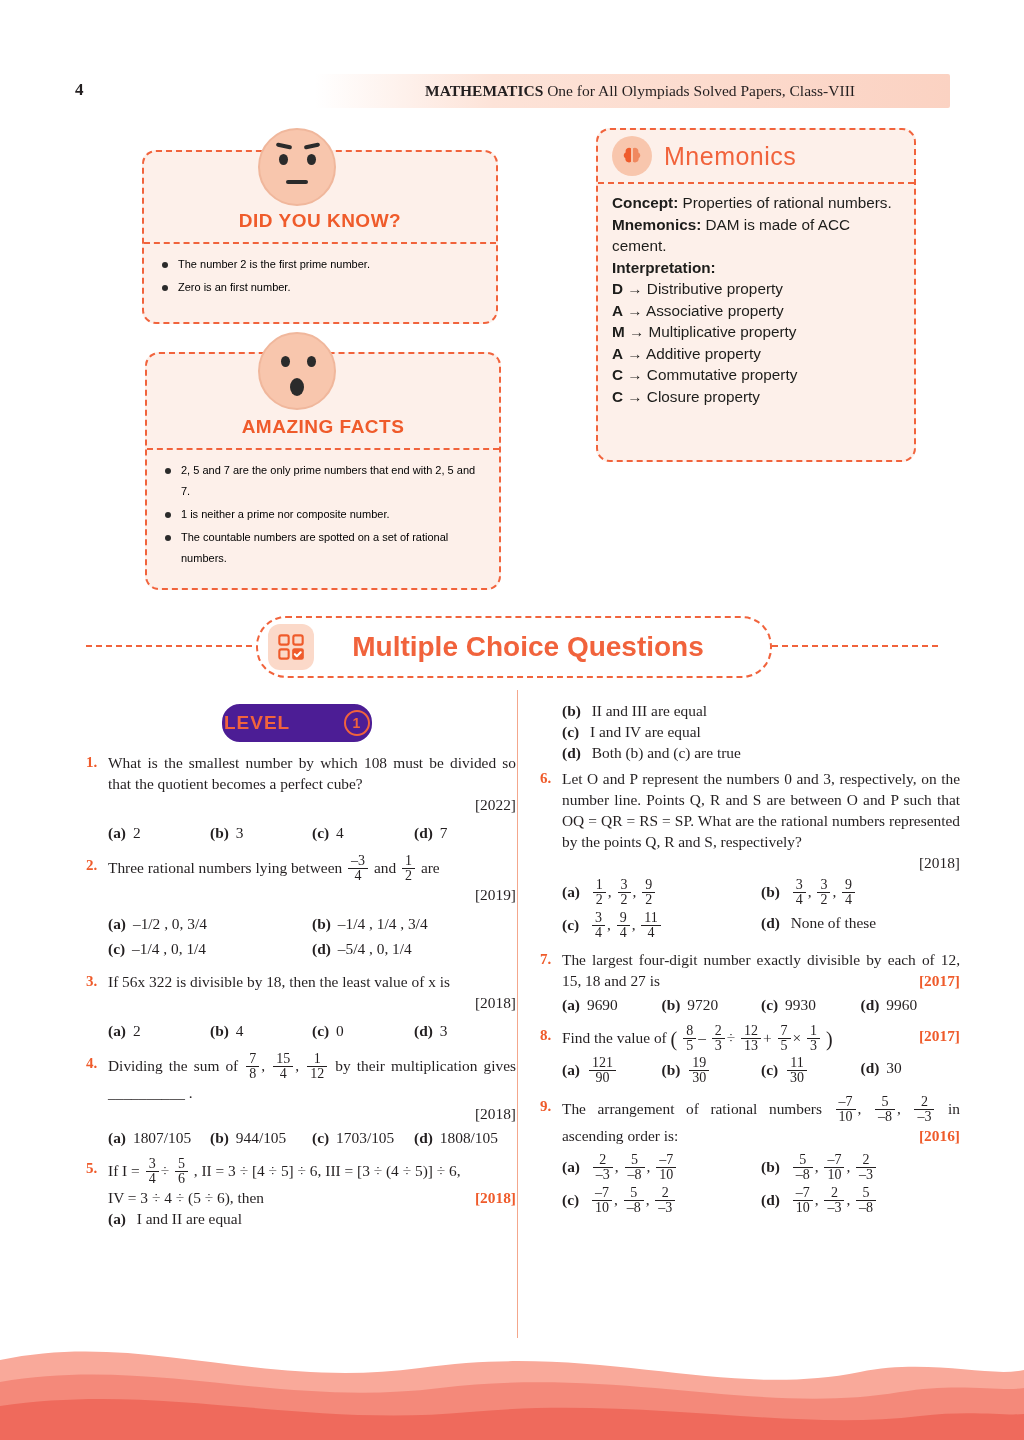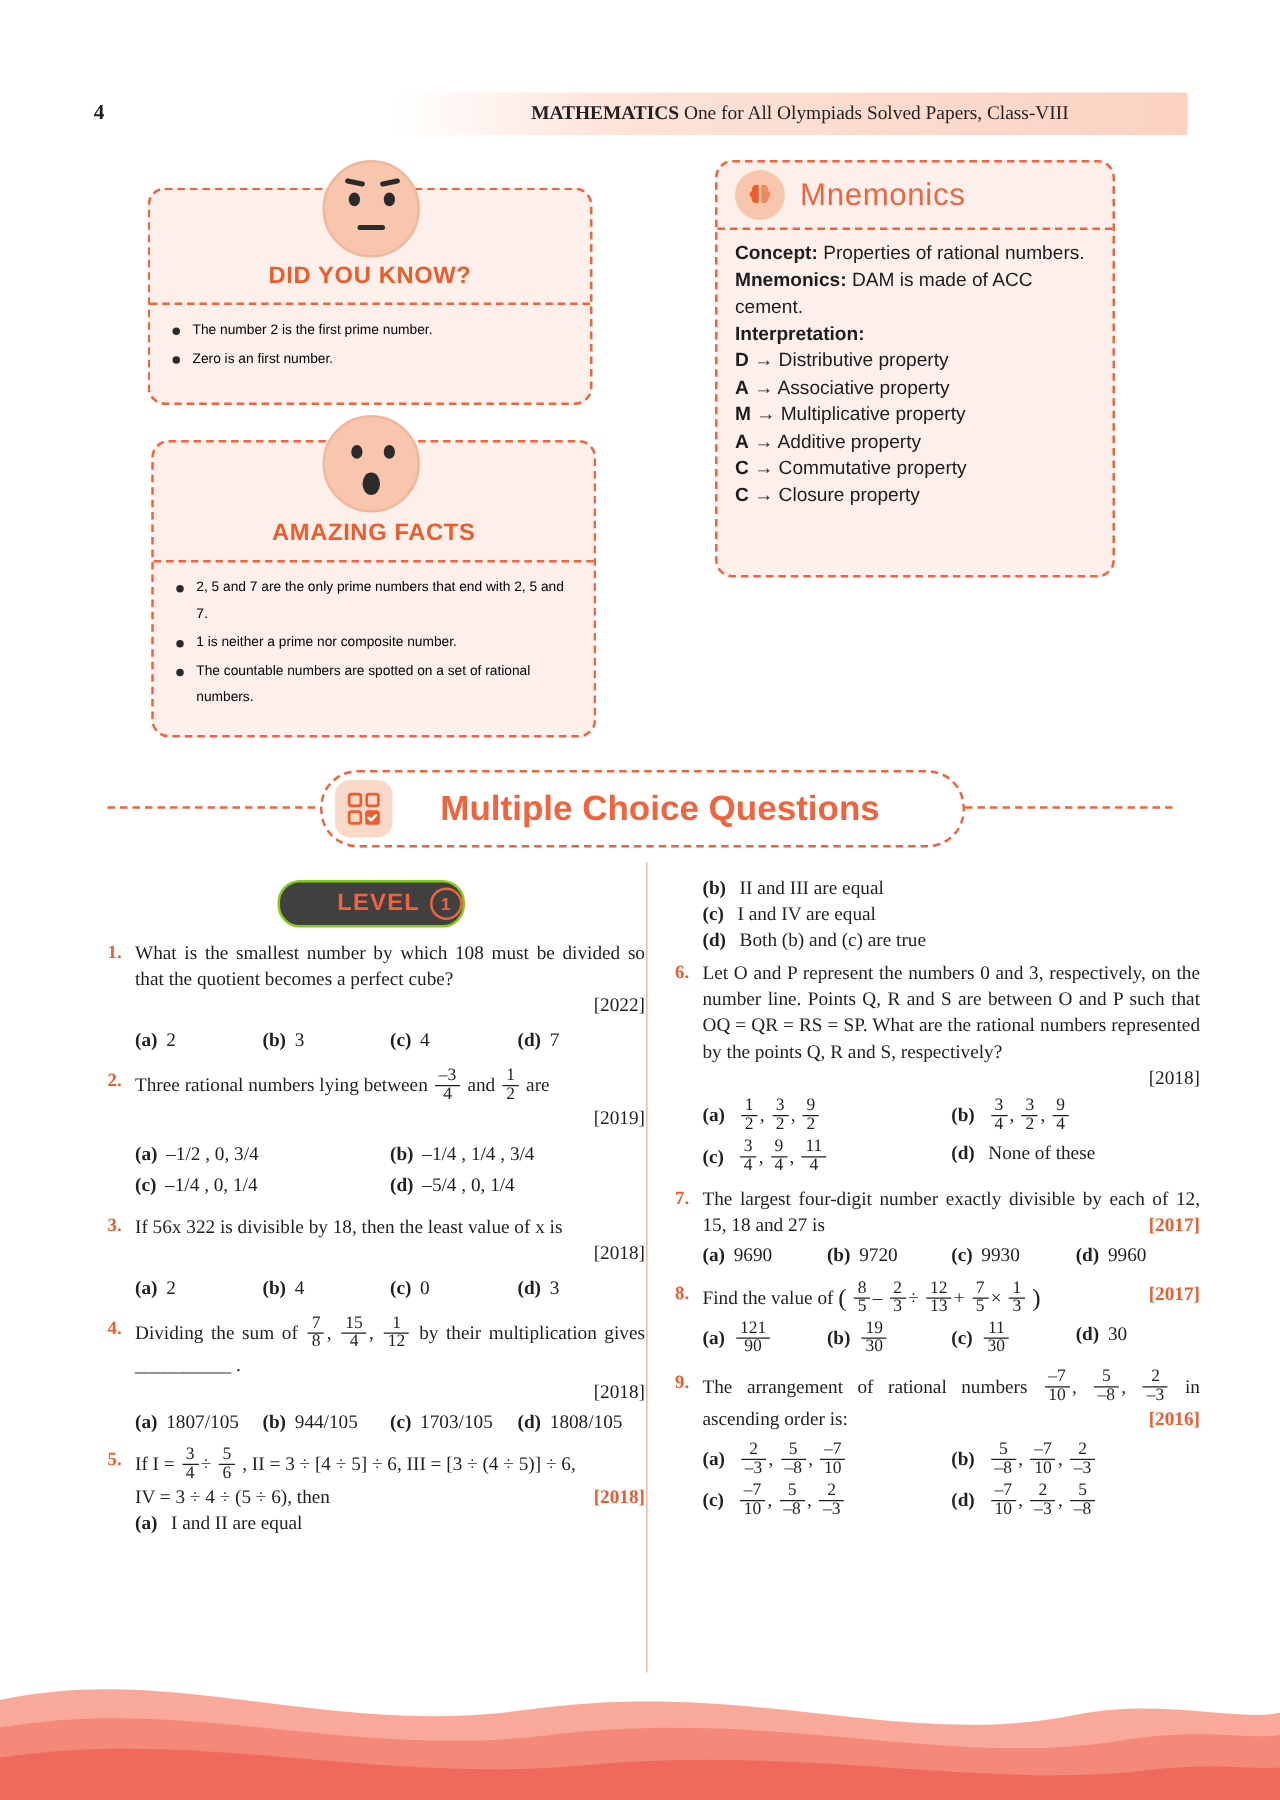--- a/index.html
+++ b/index.html
@@ -27,20 +27,21 @@
     position:absolute;left:255px;top:0;width:620px;height:34px;
     line-height:34px;text-align:center;font-size:15.5px;
     font-family:"Liberation Serif",serif;
   }
   .header-text b{font-weight:bold;}
 
   
   .dashed-box{
     position:absolute;border:2px dashed #f1633c;border-radius:14px;
     background:#fdf0ea;
+    margin-left:24px;
   }
   .box-title{
     text-align:center;font-weight:bold;color:#ef5b2b;
     font-family:"Liberation Sans",sans-serif;letter-spacing:.5px;
   }
   .divider-dash{
     border-top:2px dashed #f1633c;margin:0;
   }
   ul.bullets{
     margin:0;padding:0 14px 0 34px;list-style:none;
@@ -97,22 +98,22 @@
     display:flex;align-items:center;justify-content:center;flex:0 0 auto;
   }
   .mcq-title{
     flex:1;text-align:center;font-family:"Liberation Sans",sans-serif;
     font-size:28px;font-weight:bold;color:#f1633c;padding-right:28px;
   }
 
   
   .level-pill{
     position:absolute;left:222px;top:704px;width:146px;height:34px;
-    border:2px solid #84cc16;border-radius:18px;background:#404040;
-    display:flex;align-items:center;justify-content:flex-end;gap:8px;
+    border:2px solid #4c1d95;border-radius:18px;background:#4c1d95;
+    display:flex;align-items:center;justify-content:space-between;gap:8px;
     font-family:"Liberation Sans",sans-serif;font-weight:bold;font-size:19px;
     color:#f1633c;letter-spacing:1px;
   }
   .level-num{
     width:22px;height:22px;border-radius:50%;border:2px solid #f1633c;
     font-size:14px;display:flex;align-items:center;justify-content:center;
   }
 
   
   .col{

